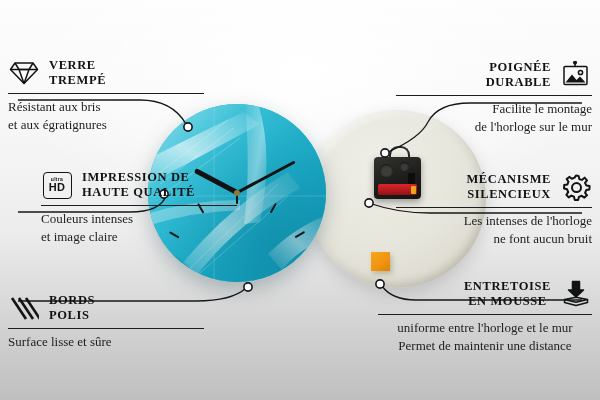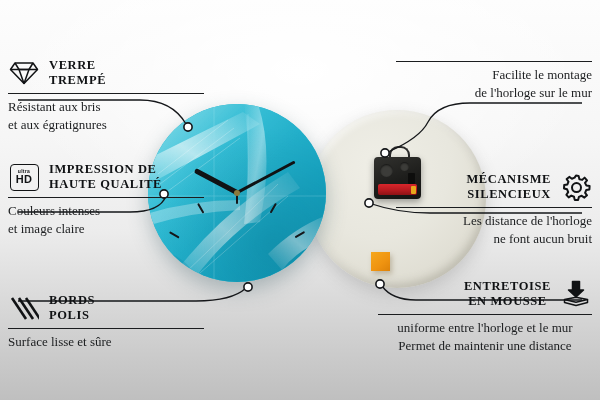--- a/index.html
+++ b/index.html
@@ -383,21 +383,21 @@
         <div class="callout-title">TREMPÉ</div>
       </div>
     </div>
     <div class="callout-rule"></div>
     <div class="callout-desc">
       <div>Résistant aux bris</div>
       <div>et aux égratignures</div>
     </div>
   </div>
 
-  <div class="callout left" style="top: 160px;">
+  <div class="callout left" style="top: 168px; margin-left: 33px;">
     <div class="callout-head">
       <div class="callout-icon">
         <div class="hd-badge">
           <span class="u">ultra</span>
           <span class="h">HD</span>
         </div>
       </div>
       <div>
         <div class="callout-title">IMPRESSION DE</div>
         <div class="callout-title">HAUTE QUALITÉ</div>
@@ -427,20 +427,35 @@
       </div>
     </div>
     <div class="callout-rule"></div>
     <div class="callout-desc">
       <div>Surface lisse et sûre</div>
       <div></div>
     </div>
   </div>
 
   <div class="callout right" style="top: 58px;">
+    <div class="callout-head">
+      <div class="callout-icon">
+        <svg width="30" height="28" viewBox="0 0 30 28" fill="none" stroke="#111315" stroke-width="1.5" stroke-linejoin="round">
+          <path d="M14 1.5 L14 5"></path>
+          <circle cx="14" cy="1.6" r="1.3" fill="#111315"></circle>
+          <rect x="3" y="5.5" width="23" height="18" rx="1"></rect>
+          <circle cx="19.5" cy="11.5" r="2.1"></circle>
+          <path d="M4.5 21.5 L11 13.5 L15.5 19 L19 15.5 L24.5 21.5 Z" fill="#111315" stroke="none"></path>
+        </svg>
+      </div>
+      <div>
+        <div class="callout-title">POIGNÉE</div>
+        <div class="callout-title">DURABLE</div>
+      </div>
+    </div>
     <div class="callout-rule"></div>
     <div class="callout-desc">
       <div>Facilite le montage</div>
       <div>de l'horloge sur le mur</div>
     </div>
   </div>
 
   <div class="callout right" style="top: 170px;">
     <div class="callout-head">
       <div class="callout-icon">
@@ -449,21 +464,21 @@
           <circle cx="15.5" cy="14.6" r="4.5"></circle>
         </svg>
       </div>
       <div>
         <div class="callout-title">MÉCANISME</div>
         <div class="callout-title">SILENCIEUX</div>
       </div>
     </div>
     <div class="callout-rule"></div>
     <div class="callout-desc">
-      <div>Les distance de l'horloge</div>
+      <div>Les intenses de l'horloge</div>
       <div>ne font aucun bruit</div>
     </div>
   </div>
 
   <div class="callout right" style="top: 277px; width: 214px; text-align: center;">
     <div class="callout-head">
       <div class="callout-icon">
         <svg width="30" height="28" viewBox="0 0 30 28" fill="none" stroke="#111315" stroke-width="1.5" stroke-linejoin="round">
           <path d="M11.5 1.5 H18.5 V10 H22.5 L15 17 L7.5 10 H11.5 Z" fill="#111315"></path>
           <path d="M15 17.2 L26.5 19.4 L15 22.2 L3.5 19.4 Z"></path>

